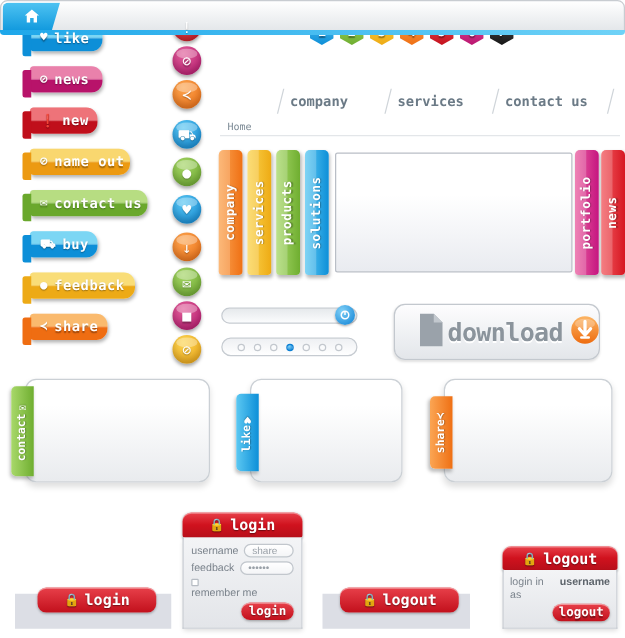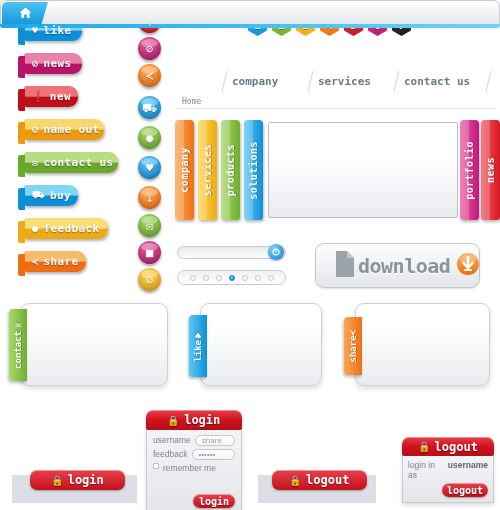--- a/index.html
+++ b/index.html
@@ -447,21 +447,21 @@
   </div>
   <div class="formbox" style="padding:5px 6px 6px 6px;">
     <div class="frow" style="margin-bottom:3px;">
       <span>username</span>
       <span class="finput" style="margin-left:4px; width:46px;">share</span>
     </div>
     <div class="frow" style="margin-bottom:3px;">
       <span>feedback</span>
       <span class="finput" style="margin-left:4px; width:46px;">••••••</span>
     </div>
-    <div class="frow" style="margin-bottom:21px;">
+    <div class="frow" style="margin-bottom:3px;flex-direction:column;">
       <span style="width:6px;height:6px;border:1px solid #b6bcc3;background:#fff;border-radius:1px;margin-right:4px;display:inline-block;"></span>
       <span>remember me</span>
     </div>
     <div style="display:flex; justify-content:flex-end;">
       <div class="redbtn" style="width:42px;height:14px;">login</div>
     </div>
   </div>
 </div>
 
 <div class="abs" style="left:402px; top:437px; width:92px;">

